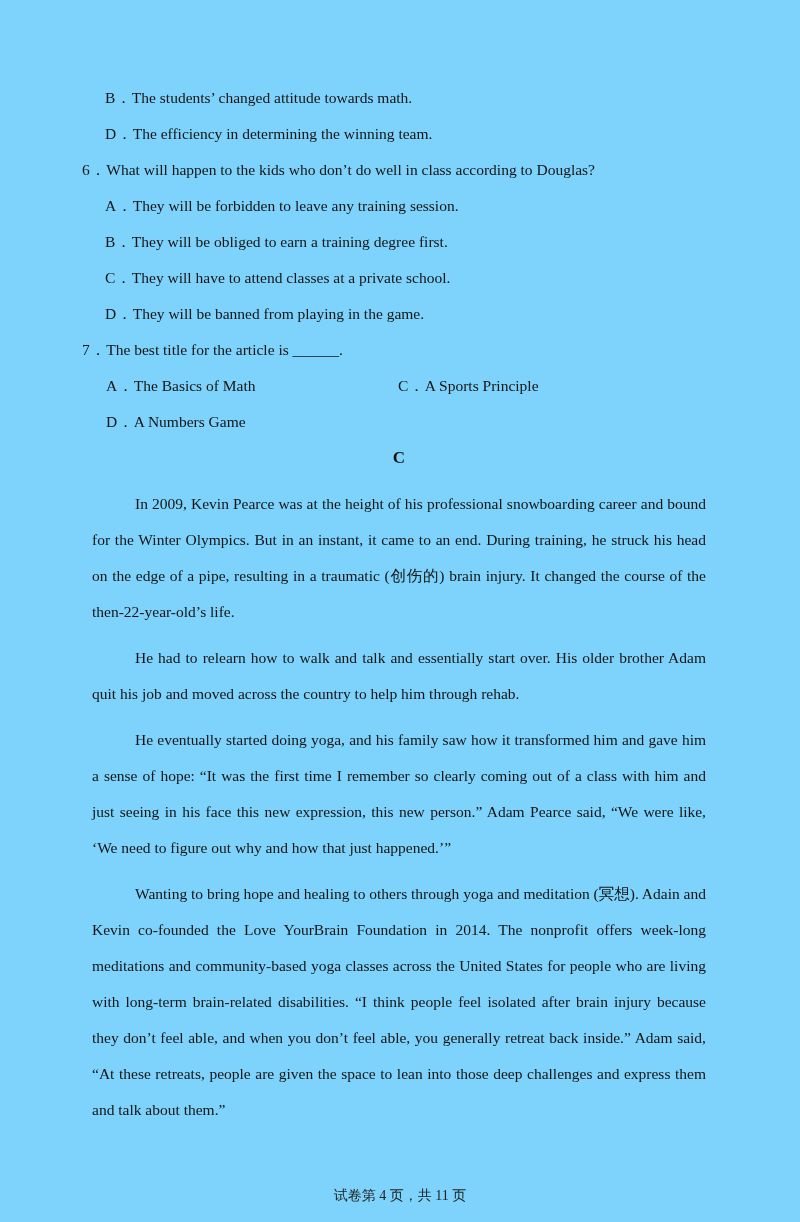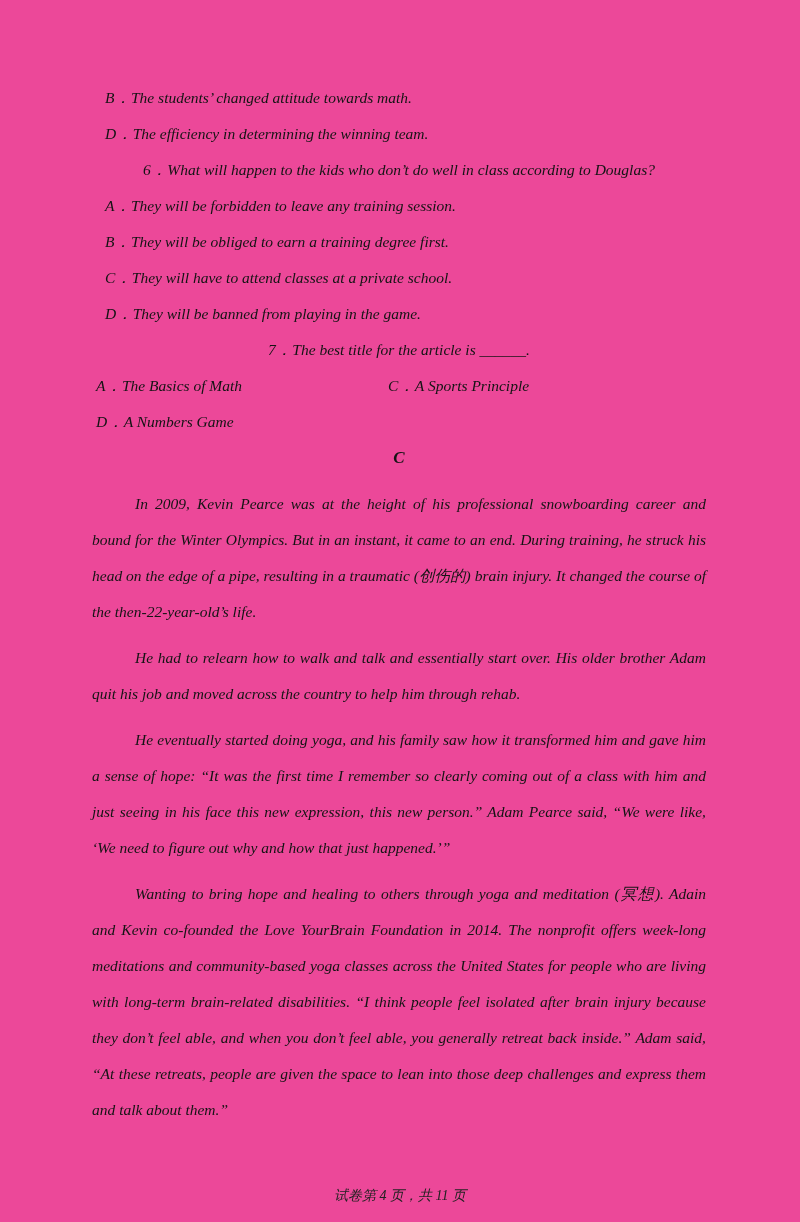--- a/index.html
+++ b/index.html
@@ -4,43 +4,42 @@
 <style>
   html, body {
     margin: 0;
     padding: 0;
     background: #ffffff;
   }
   .page {
     position: relative;
     width: 800px;
     height: 1222px;
-    background: #ec4899;
+    background: #7dd3fc;
     color: #141414;
     font-family: "Liberation Serif", "DejaVu Serif", serif;
     overflow: hidden;
-    font-style: italic;
   }
   .content {
     position: absolute;
     top: 80px;
     left: 82px;
     width: 634px;
     font-size: 15.5px;
     line-height: 36px;
   }
   .q-block { margin: 0; }
-  .stem { white-space: nowrap; text-align: center; }
+  .stem { white-space: nowrap; }
   .options { margin-left: 23px; }
   .option-line { white-space: nowrap; }
   .opt-label { letter-spacing: 0.5px; }
   .opt-grid {
     display: grid;
     grid-template-columns: 292px 1fr;
-    margin-left: 14px;
+    margin-left: 24px;
   }
   .section-head {
     text-align: center;
     font-weight: bold;
     font-size: 17px;
     line-height: 36px;
   }
   .passage p {
     margin: 10px;
     text-align: justify;

